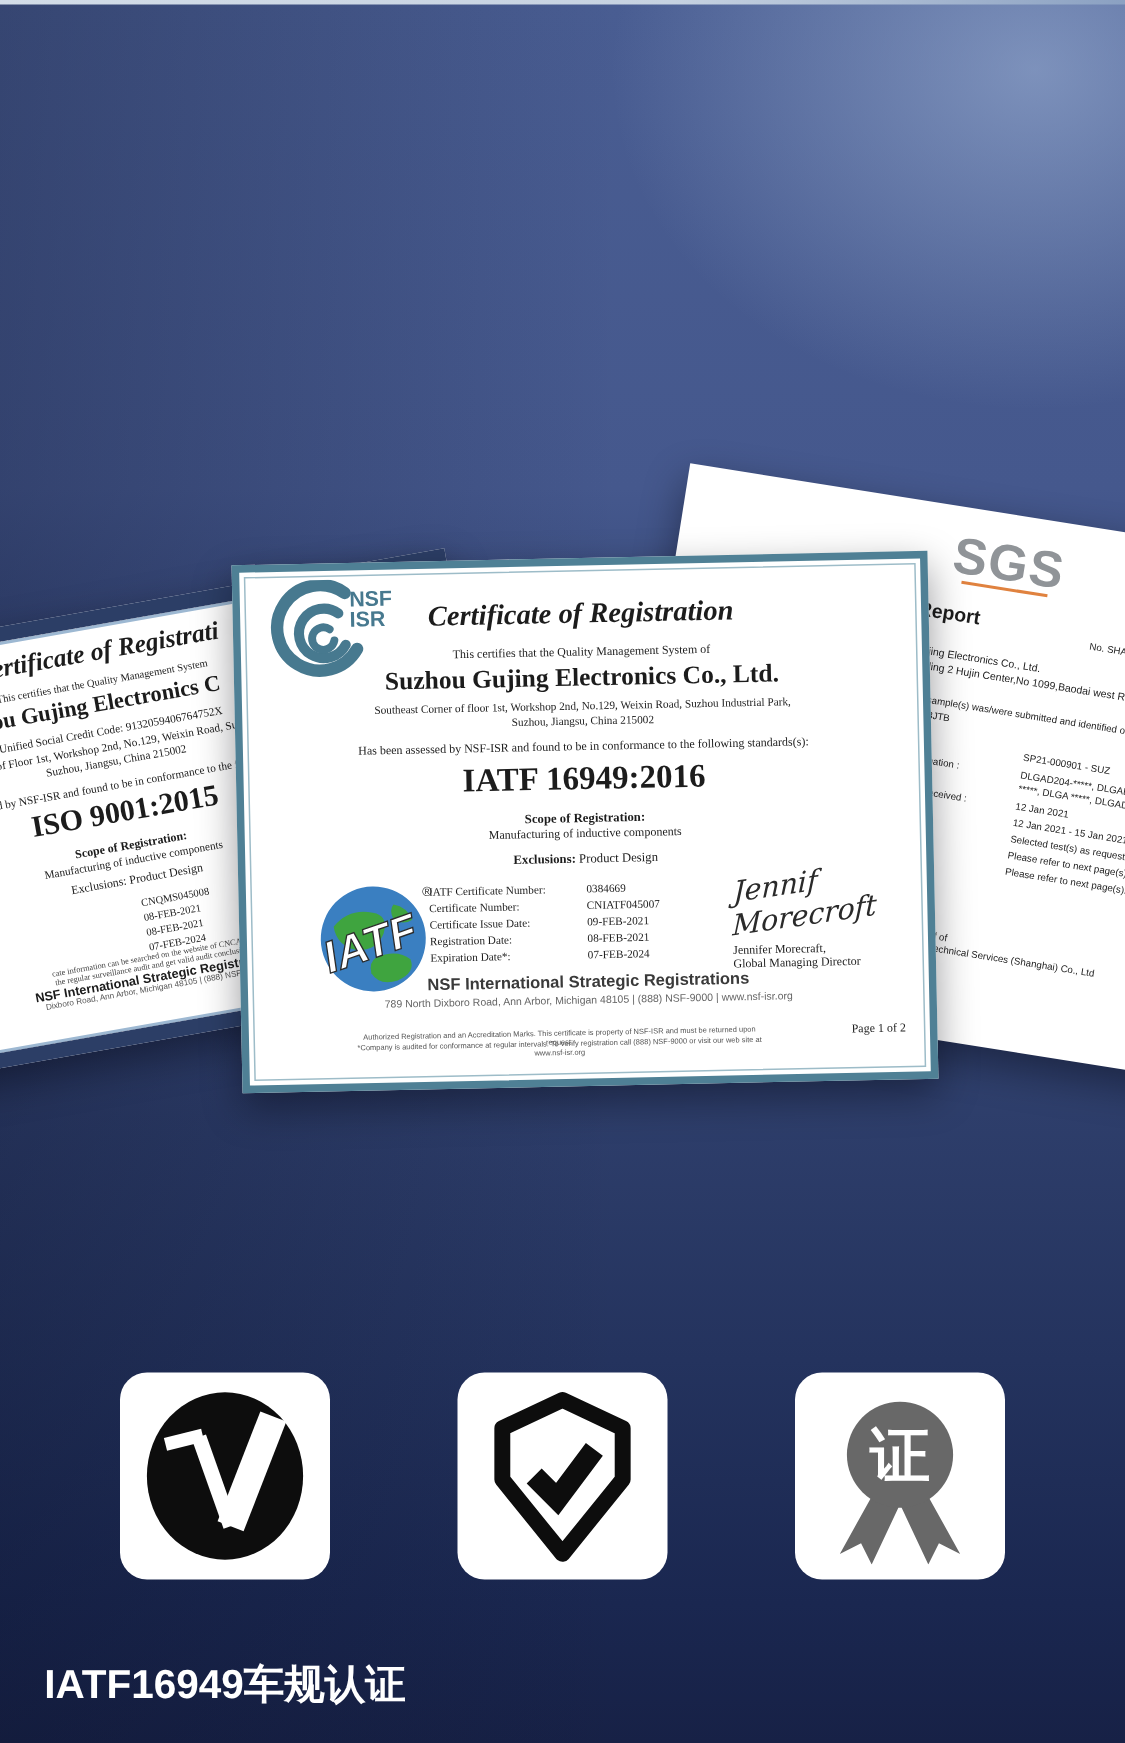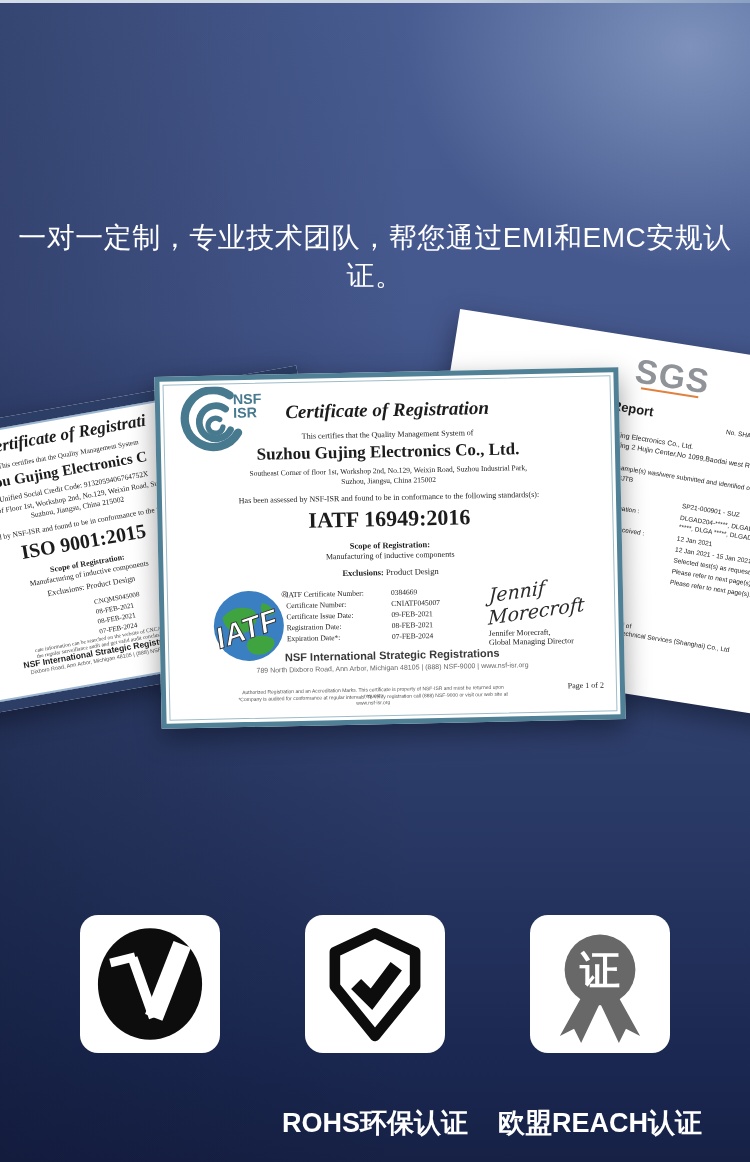--- a/index.html
+++ b/index.html
@@ -43,21 +43,20 @@
   .badge-card{width:140px;height:138px;background:#ffffff;border-radius:18px;
     display:flex;align-items:center;justify-content:center;}
   .badge-label{margin-top:52px;color:#ffffff;font-size:27px;font-weight:600;white-space:nowrap;}
 </style>
 </head>
 <body>
 
 <div class="page">
   <div class="topline"></div>
 
-  <div class="hero-sub">一对一定制，专业技术团队，帮您通过EMI和EMC安规认证。</div>
 
   <div class="collage">
 
     <div class="cert cert-left">
       <div class="abs serif t" style="top:8px;left:0;right:0;text-align:center;font-size:17px;font-weight:bold;font-style:italic;">Certificate of Registrati</div>
       <div class="abs serif t ctr" style="top:34px;font-size:7px;">This certifies that the Quality Management System</div>
       <div class="abs serif t ctr" style="top:45px;font-size:15px;font-weight:bold;">ou Gujing Electronics C</div>
       <div class="abs serif t ctr" style="top:66px;font-size:7.5px;">Unified Social Credit Code:  9132059406764752X</div>
       <div class="abs serif t ctr" style="top:77px;font-size:7.5px;">r of Floor 1st, Workshop 2nd, No.129, Weixin Road, Su</div>
       <div class="abs serif t ctr" style="top:87px;font-size:7.5px;">Suzhou, Jiangsu, China  215002</div>
@@ -216,37 +215,36 @@
       <div class="badge-card">
         <svg width="124" height="124" viewBox="0 0 100 100">
           <ellipse cx="50" cy="50" rx="42" ry="45" fill="#0d0d0d"></ellipse>
           <g stroke="#ffffff" fill="none">
             <path d="M18 33 L38 28" stroke-width="7"></path>
             <path d="M36 29 L53 77" stroke-width="8"></path>
             <path d="M76 18 L53 77" stroke-width="15"></path>
           </g>
         </svg>
       </div>
+      <div class="badge-label">IATF16949车规认证</div>
     </div>
 
     <div class="badge">
       <div class="badge-card">
         <svg width="118" height="118" viewBox="0 0 100 100">
           <path d="M50 7 L84 23 L84 52 L50 94 L16 52 L16 23 Z" fill="none" stroke="#0d0d0d" stroke-width="9" stroke-linejoin="round"></path>
           <path d="M34 50 L47 63 L68 35" fill="none" stroke="#0d0d0d" stroke-width="12"></path>
         </svg>
       </div>
-      <div class="badge-label">ROHS环保认证</div>
     </div>
 
     <div class="badge">
       <div class="badge-card">
         <svg width="118" height="118" viewBox="0 0 100 100">
           <path d="M36 58 L16 94 L28 88 L34 100 L50 66 Z" fill="#686868"></path>
           <path d="M64 58 L84 94 L72 88 L66 100 L50 66 Z" fill="#686868"></path>
           <circle cx="50" cy="38" r="30" fill="#686868"></circle>
           <text x="50" y="50" text-anchor="middle" font-size="34" font-weight="bold" fill="#ffffff" font-family="Liberation Sans,sans-serif">证</text>
         </svg>
       </div>
-      <div class="badge-label">欧盟REACH认证</div>
     </div>
   </div>
 </div>
 
 </body></html>

